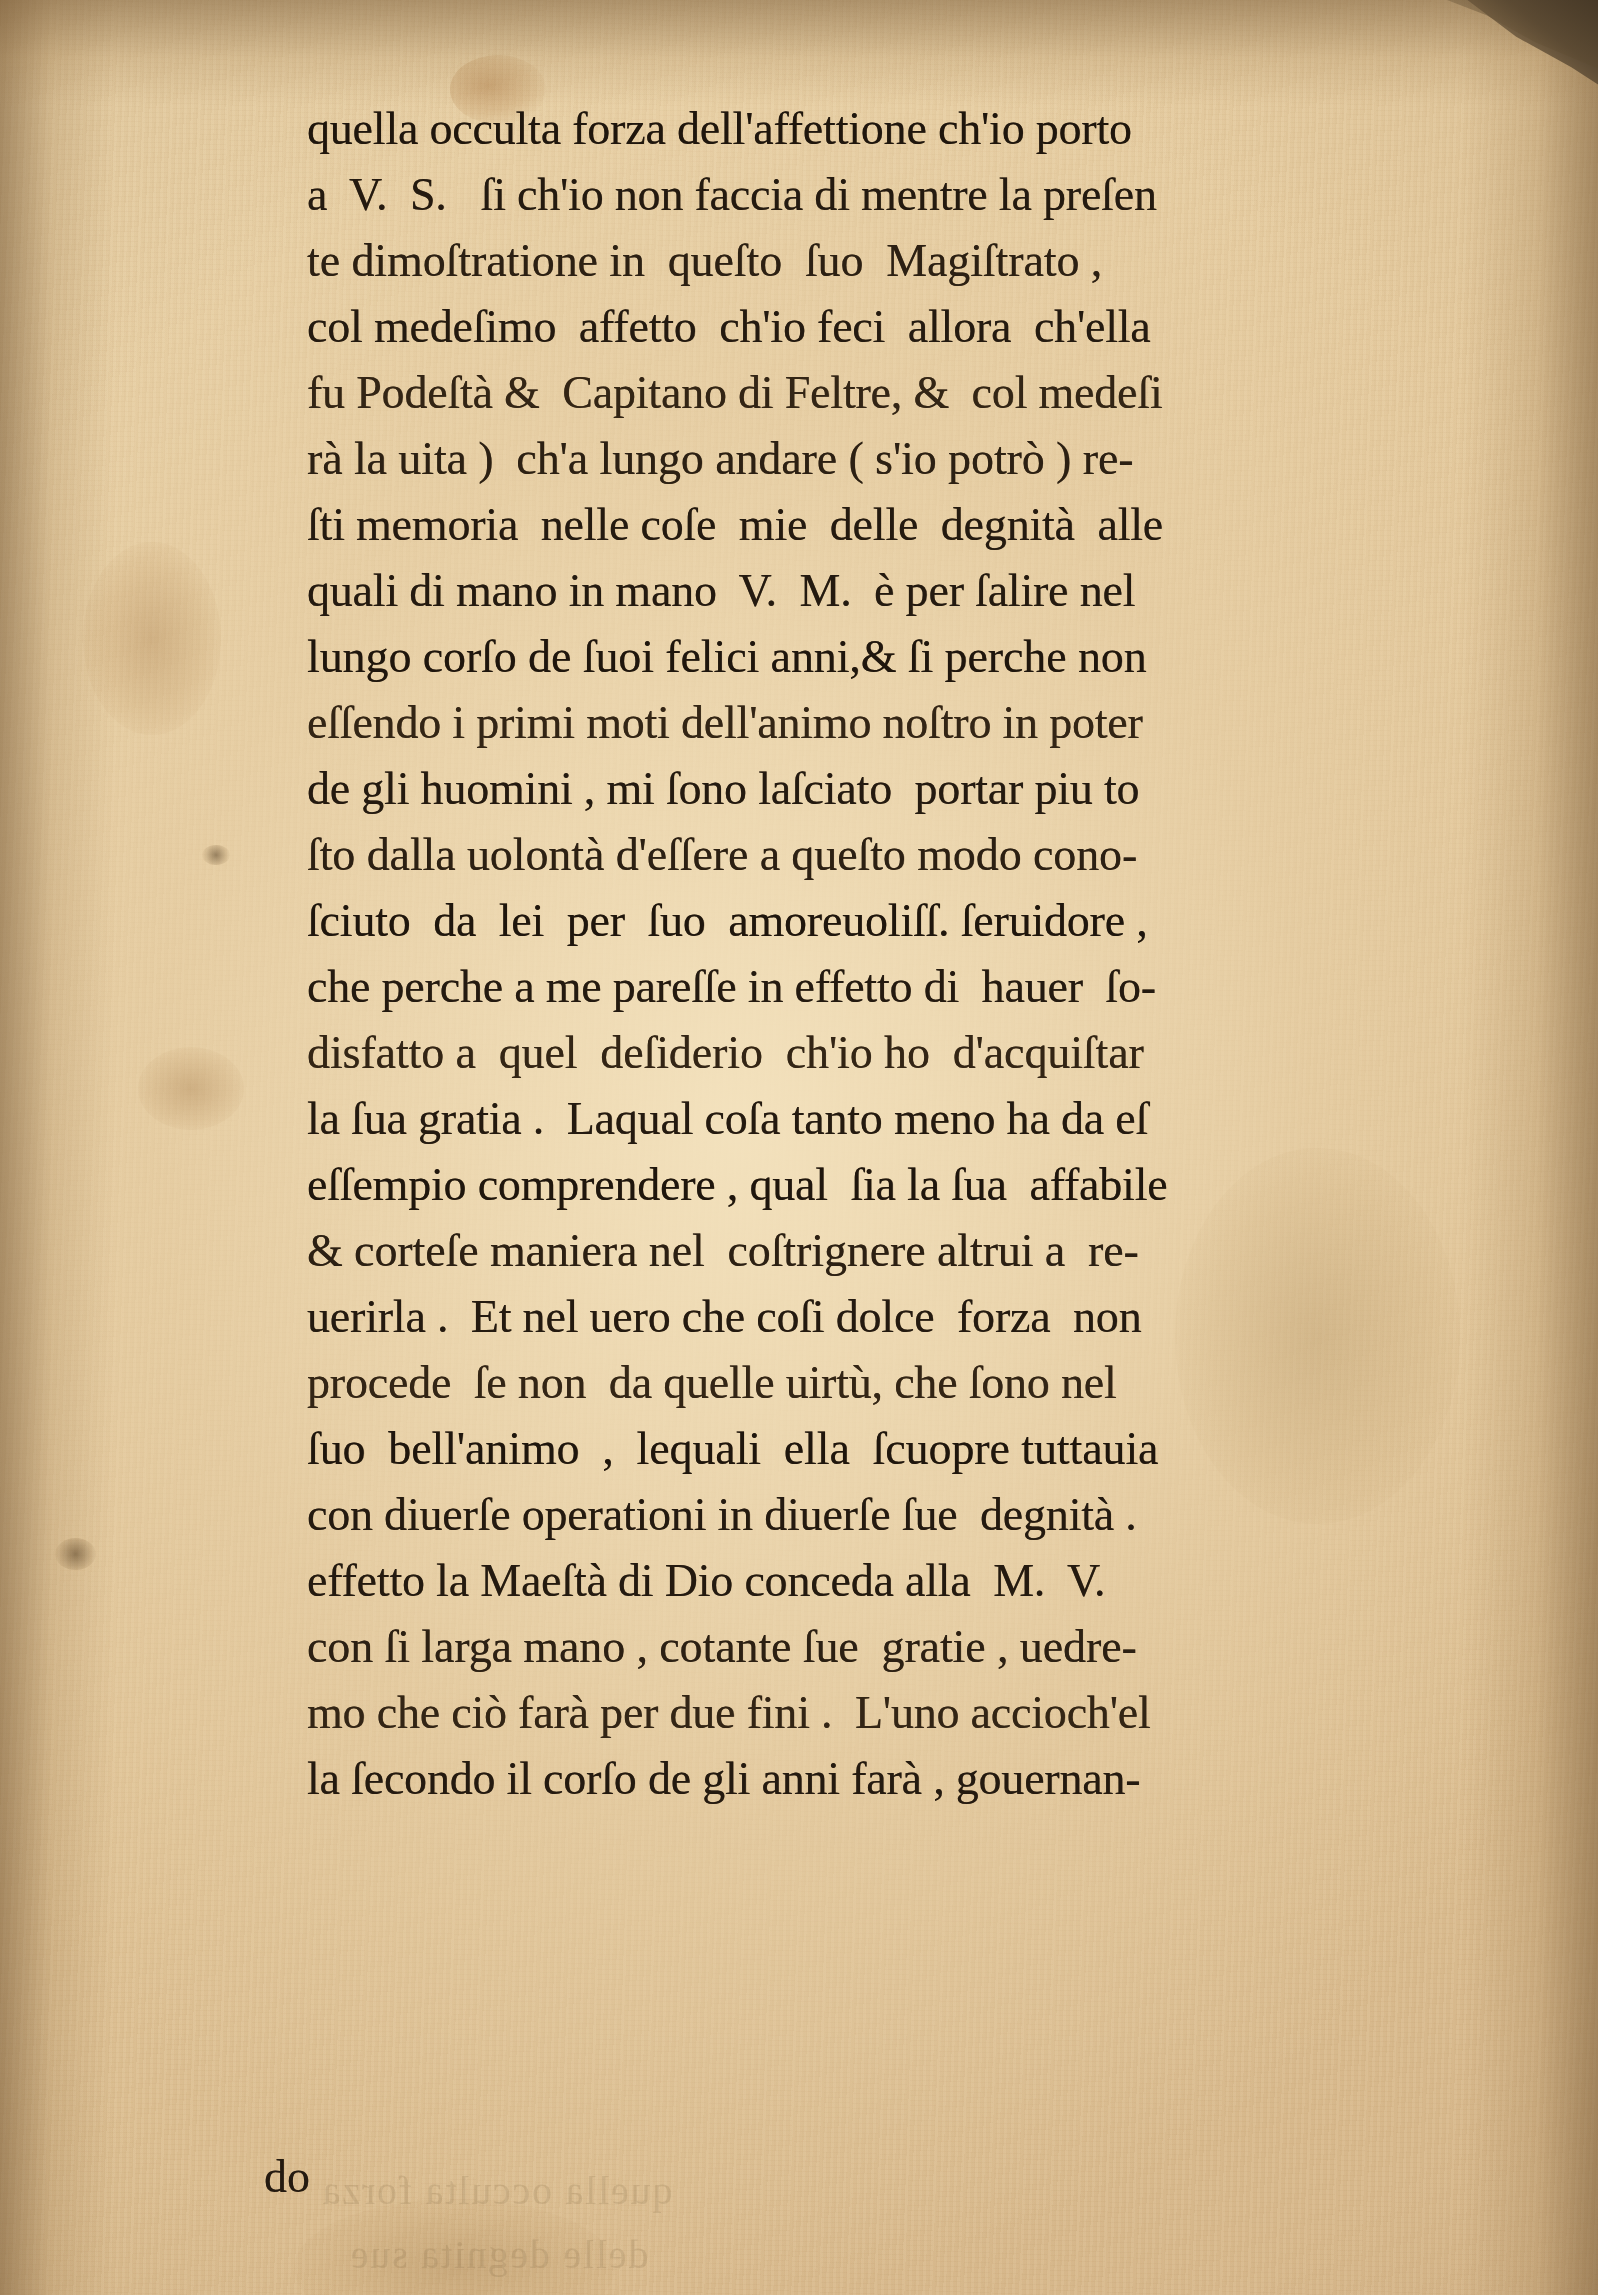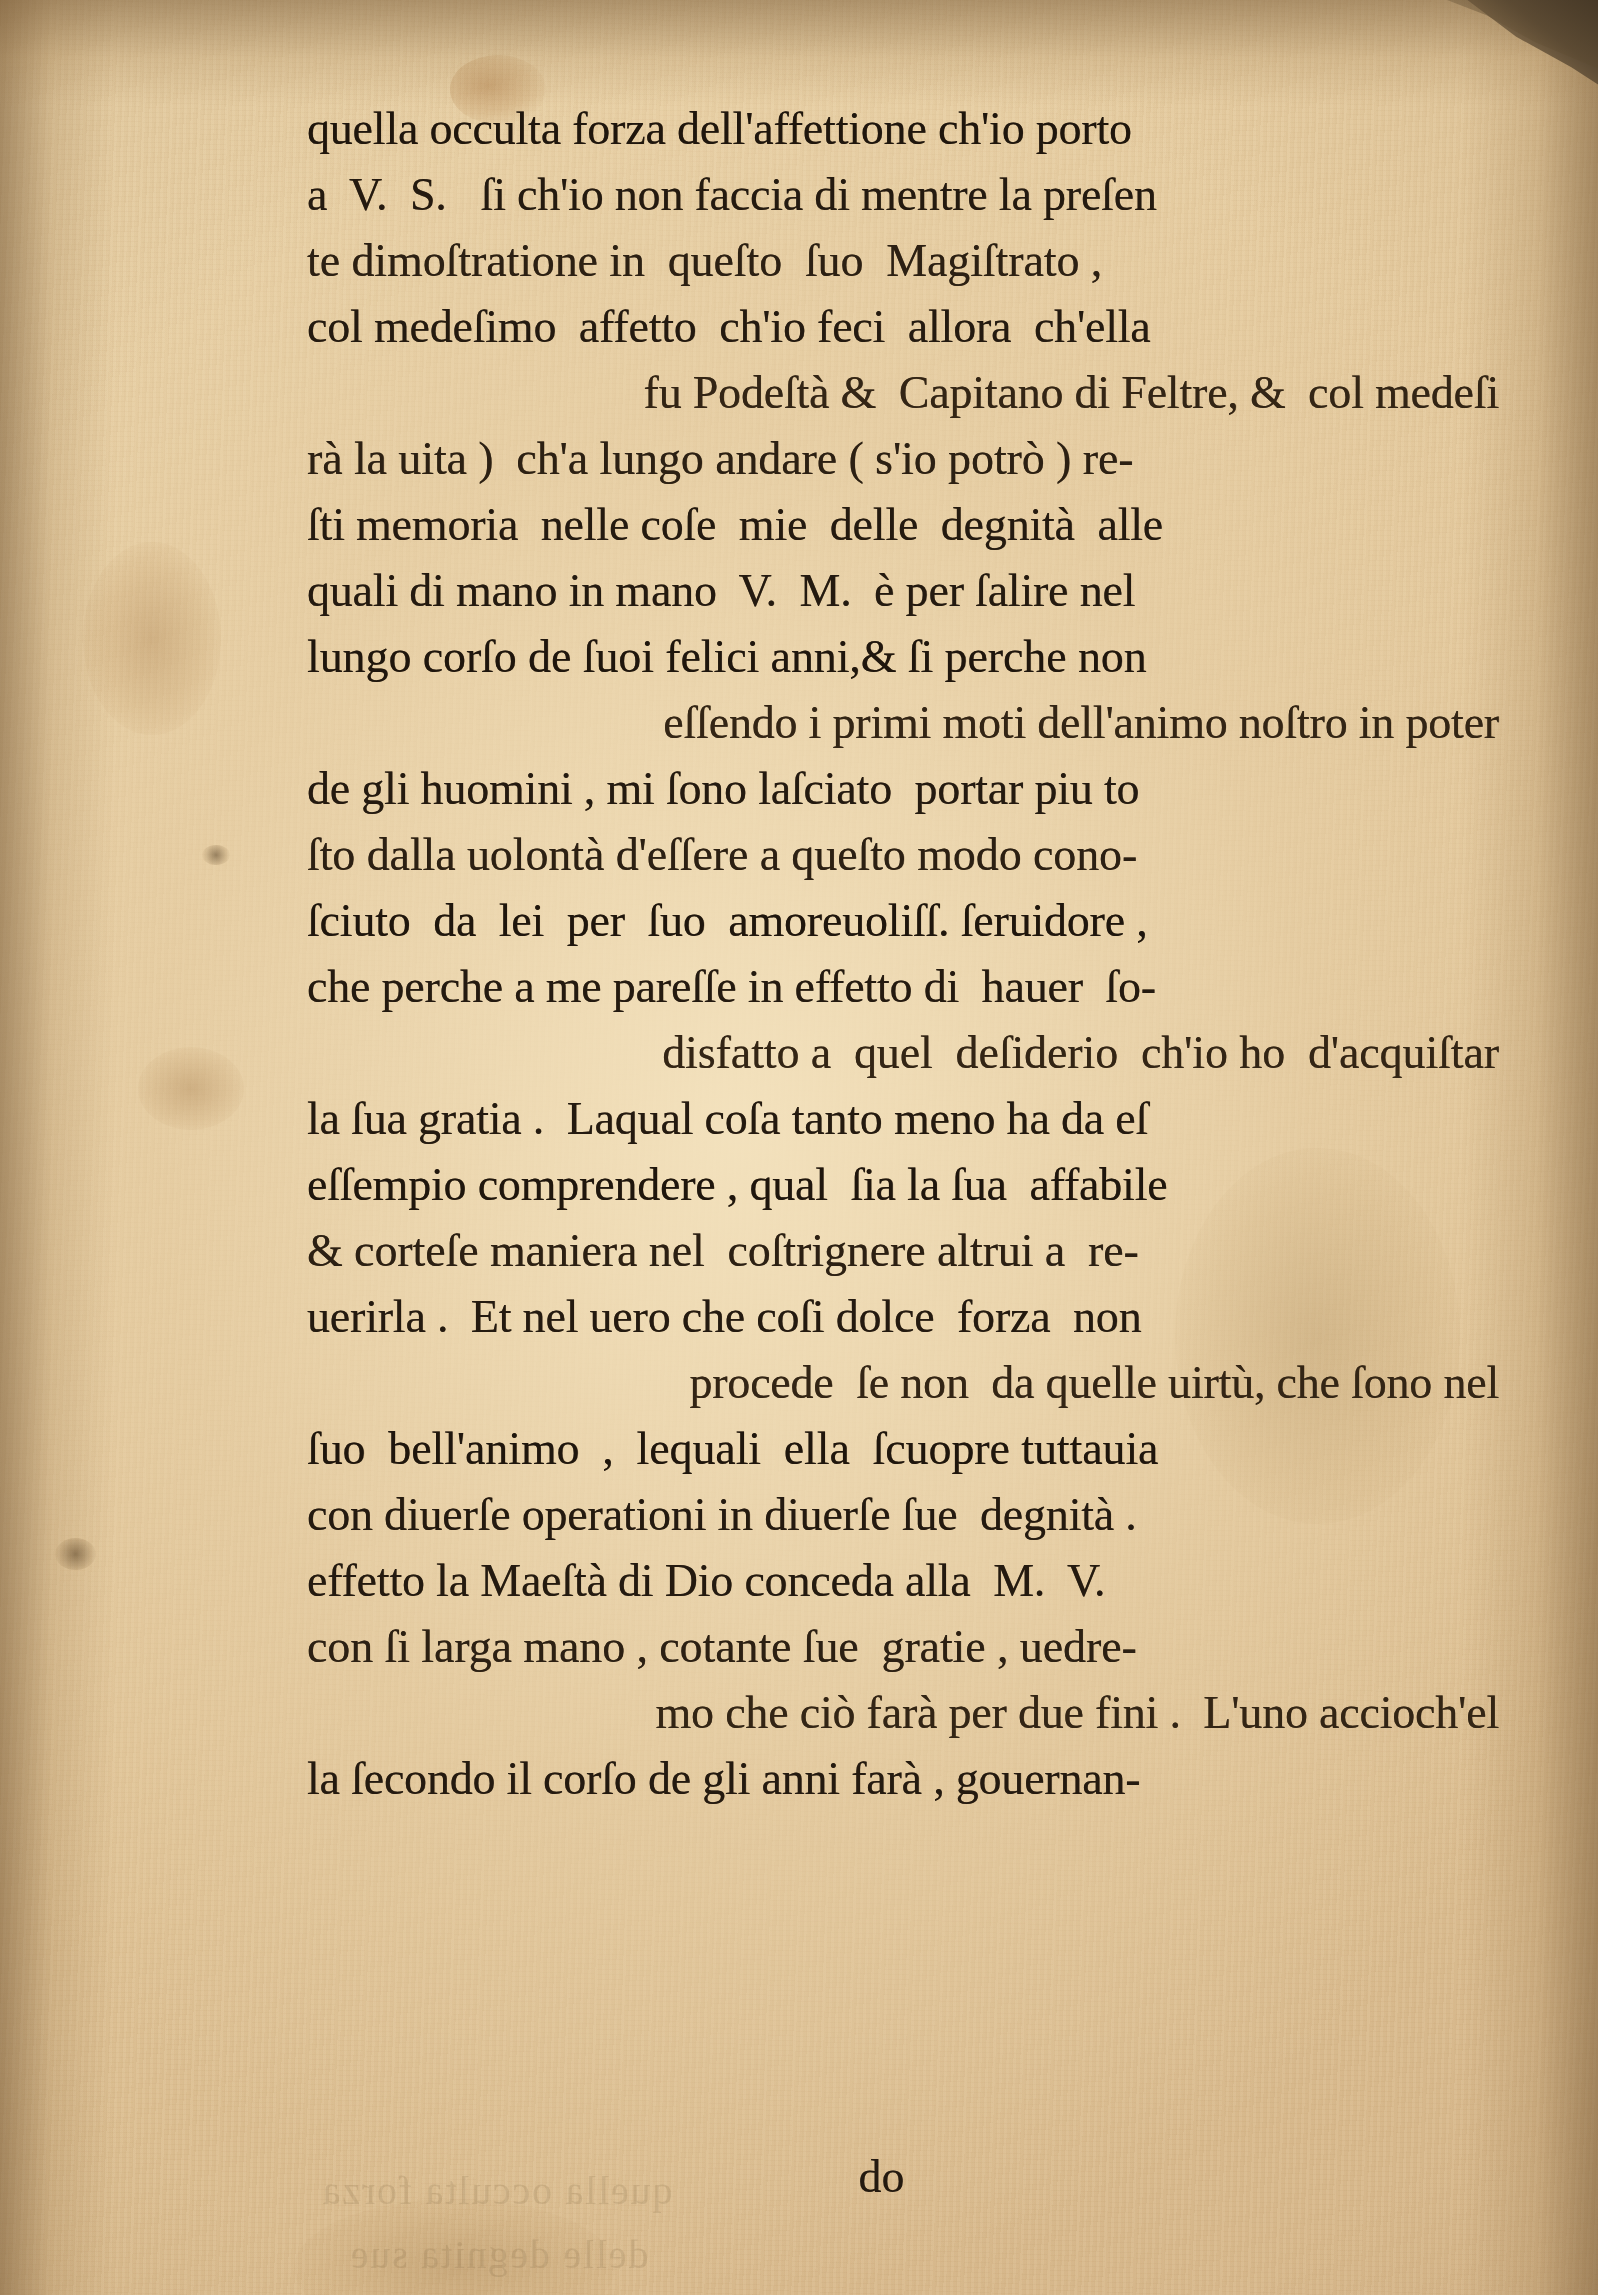--- a/index.html
+++ b/index.html
@@ -82,29 +82,29 @@
     position: relative;
     text-shadow:
       0 0 0.6px rgba(50,34,18,0.55),
       0.3px 0.2px 0.4px rgba(70,48,24,0.35);
     margin-left: 43px;
   }
 
   
   .line:nth-child(3n)   { color: #2c2013; letter-spacing: -0.1px; }
   .line:nth-child(4n+1) { color: #1f160d; }
-  .line:nth-child(5n)   { color: #332515; text-align: right; }
+  .line:nth-child(5n)   { color: #332515; }
 
   
   #catchword {
     position: absolute;
     left: 264px;
     top: 2150px;
     width: 1235px;
-    text-align: center;
+    text-align: left;
     padding-right: 73px;
     font-family: "Liberation Serif", "DejaVu Serif", serif;
     font-size: 46px;
     color: #241a10;
     text-shadow: 0 0 0.6px rgba(50,34,18,0.55);
   }
 
   
   .showthrough {
     position: absolute;

